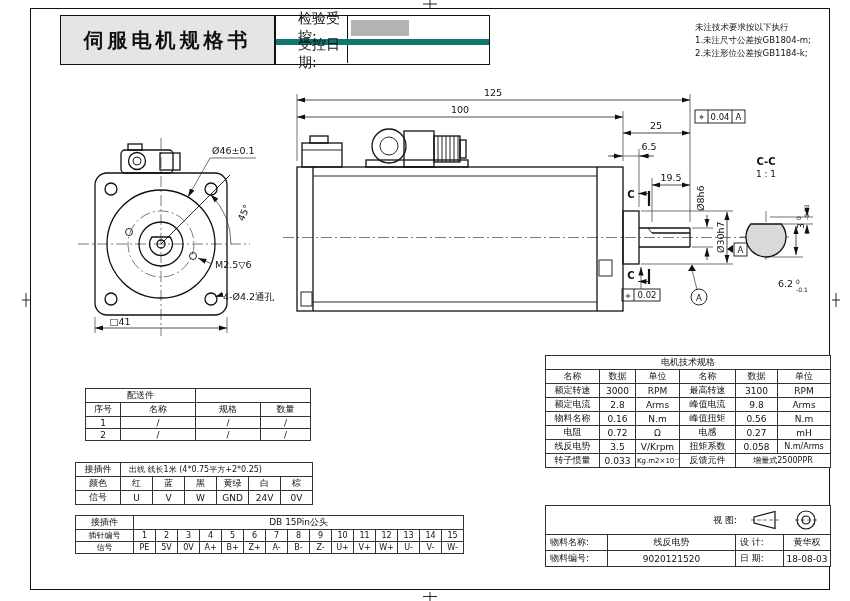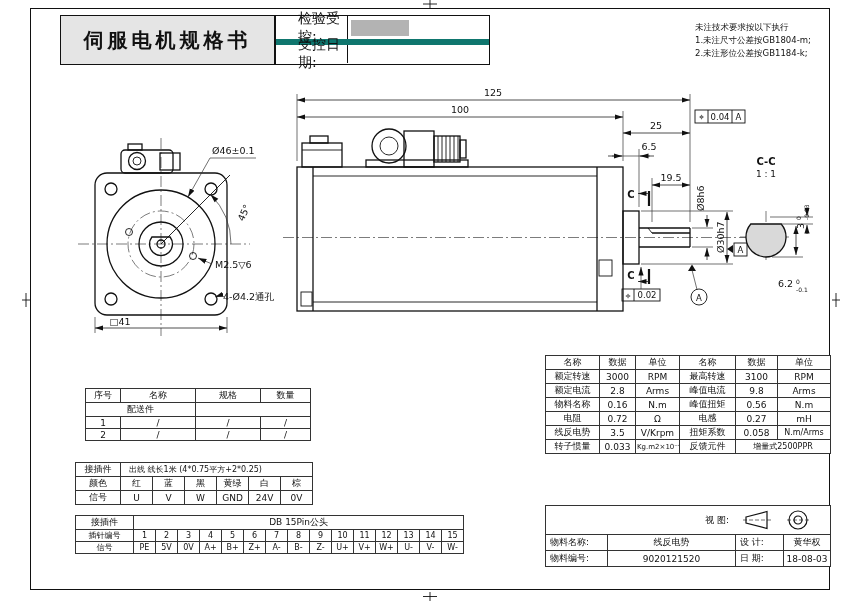--- a/index.html
+++ b/index.html
@@ -21,21 +21,21 @@
   .notes { left:695px; top:21px; width:140px; font-size:8.5px; line-height:1.5; z-index:3; }
 
   table.grid { border-collapse:collapse; table-layout:fixed; background:#fff; }
   .grid td { border:1px solid #333; font-size:9px; text-align:center; vertical-align:middle;
              height:12px; padding:0 1px; overflow:hidden; white-space:nowrap; }
   .grid td.left { text-align:left; padding-left:8px; }
   .fs7 { font-size:7px !important; }
   .fs8 { font-size:8px !important;margin-top:8px; }
 
   .tbl { z-index:3; }
-  .tb-row0 { display:flex; align-items:center; justify-content:flex-end; gap:14px; padding-right:20px; height:100%; }
+  .tb-row0 { display:flex; align-items:center; justify-content:flex-end; gap:14px; padding-right:12px; height:100%; }
   .tb-row0 span { font-size:9px; }
   .tb .lbl { text-align:left; padding-left:4px; }
 
   svg text { font-family:"DejaVu Sans","Liberation Sans",sans-serif; fill:#111; }
   text.d { font-size:9.5px; }
   text.s { font-size:6px; }
   text.c { font-size:10px; font-weight:bold; }
   .obj { fill:none; stroke:#111; stroke-width:1.3; }
   .th  { fill:none; stroke:#111; stroke-width:0.9; }
   .ext { fill:none; stroke:#333; stroke-width:0.7; }
@@ -253,28 +253,28 @@
   <div class="abs tbl" style="left:85px;top:388px">
     <table class="grid" style="width:225px">
       <colgroup>
           <col style="width:35px">
           <col style="width:75px">
           <col style="width:65px">
           <col style="width:50px">
         </colgroup>
       <tbody>
           <tr>
+        <td colspan="2">配送件</td>
+        <td colspan="2"></td>
+      </tr>
+      <tr>
         <td>序号</td>
         <td>名称</td>
         <td>规格</td>
         <td>数量</td>
-      </tr>
-      <tr>
-        <td colspan="2">配送件</td>
-        <td colspan="2"></td>
       </tr>
       <tr>
         <td>1</td>
         <td>/</td>
         <td>/</td>
         <td>/</td>
       </tr>
       <tr>
         <td>2</td>
         <td>/</td>
@@ -392,20 +392,23 @@
     <table class="grid" style="width:285px">
       <colgroup>
           <col style="width:54px">
           <col style="width:36px">
           <col style="width:44px">
           <col style="width:56px">
           <col style="width:42px">
           <col style="width:53px">
         </colgroup>
       <tbody>
+          <tr>
+            <td colspan="6">电机技术规格</td>
+          </tr>
       <tr>
         <td>名称</td>
         <td>数据</td>
         <td>单位</td>
         <td>名称</td>
         <td>数据</td>
         <td>单位</td>
       </tr>
       <tr>
         <td>额定转速</td>

